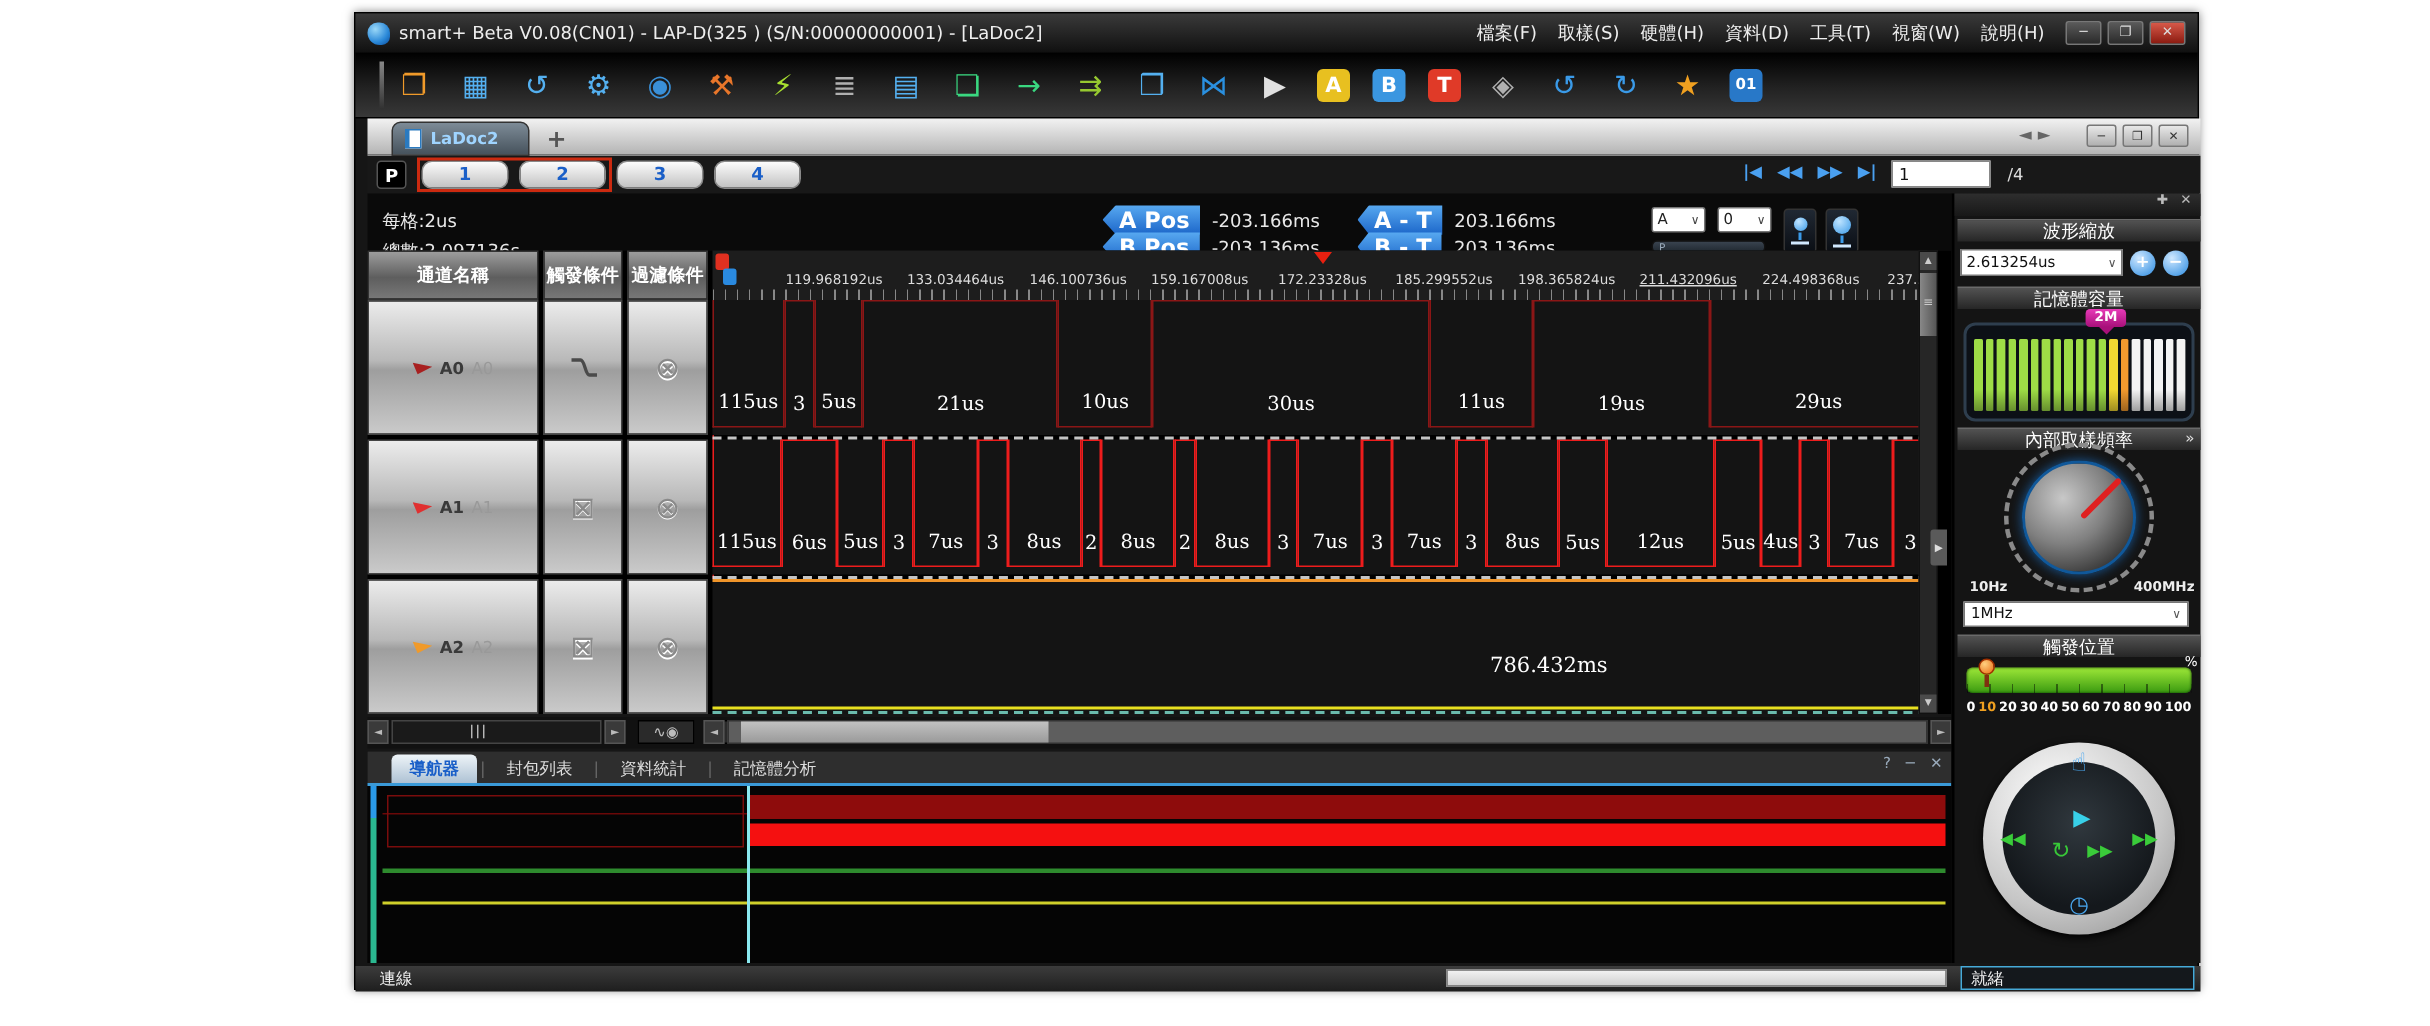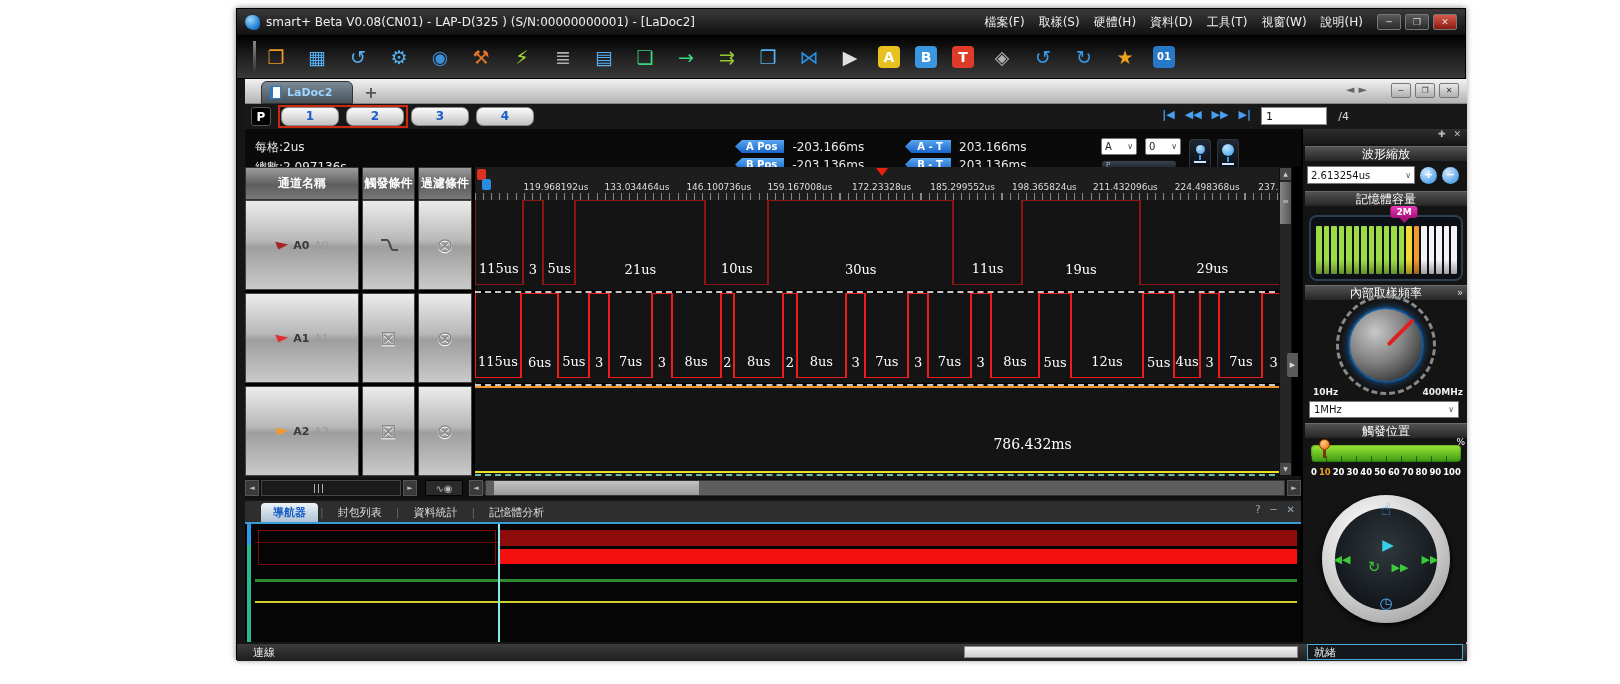--- a/index.html
+++ b/index.html
@@ -56,21 +56,21 @@
   .sel-rect { position:absolute; left:33px; top:1px; width:130px; height:23px; border:2px solid #cc2a10; }
   .pagenav { position:absolute; right:216px; top:4px; display:flex; gap:10px; color:#4aa0f0; font-size:11px; font-weight:bold; }
   .pagebox { position:absolute; right:140px; top:3px; width:66px; height:18px; background:#fff; border:1px solid #888;
              font-size:11px; color:#111; padding:2px 4px; }
   .pagetotal { position:absolute; right:118px; top:6px; color:#ddd; font-size:11px; }
 
   
   .infobar { position:absolute; left:8px; top:120px; width:1056px; height:38px; background:#0a0a0a; color:#e8e8e8;
              font-size:12px; }
   .info-col { position:absolute; top:10px; display:flex; flex-direction:column; gap:3px; }
-  .badge { display:inline-block; background:linear-gradient(#57a8f0,#1a64c8); color:#fff; font-size:10px; font-weight:bold;
+  .badge { display:inline-block; background:linear-gradient(#57a8f0,#1a64c8); color:#fff; font-size:15px; font-weight:bold;
            padding:1px 7px 1px 11px; clip-path:polygon(0 50%,14% 0,100% 0,100% 100%,14% 100%); min-width:46px; text-align:center; }
   .brow { display:flex; align-items:center; gap:8px; height:15px; }
   .mini-dd { width:36px; height:17px; background:#fff; border:1px solid #777; border-radius:2px; color:#222;
              font-size:10px; display:flex; align-items:center; justify-content:space-between; padding:0 3px; }
   .mini-dd .ar { color:#444; font-size:8px; }
   .pbar { width:76px; height:9px; margin-top:3px; background:linear-gradient(#3a4450,#202830); border:1px solid #111;
           border-radius:4px; color:#9ab; font-size:7px; line-height:8px; padding-left:4px; }
   .pinbtn { width:22px; height:30px; background:linear-gradient(#202833,#0a0e14); border:1px solid #333; border-radius:3px;
             display:flex; flex-direction:column; align-items:center; justify-content:center; gap:1px; }
   .pin-head { width:9px; height:9px; border-radius:50%; background:radial-gradient(circle at 35% 30%,#bfe4ff,#3a9ae8); }
@@ -361,21 +361,21 @@
       <span class="mk mk-b"></span>
       <div class="ruler-minor"></div>
       <span class="rend">237.5</span>
     <span class="rtick" style="left: 10%;">119.968192us</span>
           <span class="rtick" style="left: 20%;">133.034464us</span>
           <span class="rtick" style="left: 30.1%;">146.100736us</span>
           <span class="rtick" style="left: 40.1%;">159.167008us</span>
           <span class="rtick" style="left: 50.2%;">172.23328us</span>
           <span class="rtick" style="left: 60.2%;">185.299552us</span>
           <span class="rtick" style="left: 70.3%;">198.365824us</span>
-          <span class="rtick" style="left: 80.3%;">211.432096us</span>
+          <span class="rtick" style="left: 80.3%; text-decoration: underline;">211.432096us</span>
           <span class="rtick" style="left: 90.4%;">224.498368us</span>
           <div class="trigmark" style="left: 50.2%;"></div>
         </div>
   </div>
 
   <div class="rows" id="rows">
     <div class="wave-left-line"></div>
   <div class="chrow" style="top: 0px;">
           <div class="cell namecell">
             <span class="chflag" style="background: rgb(168, 32, 32);"></span>

